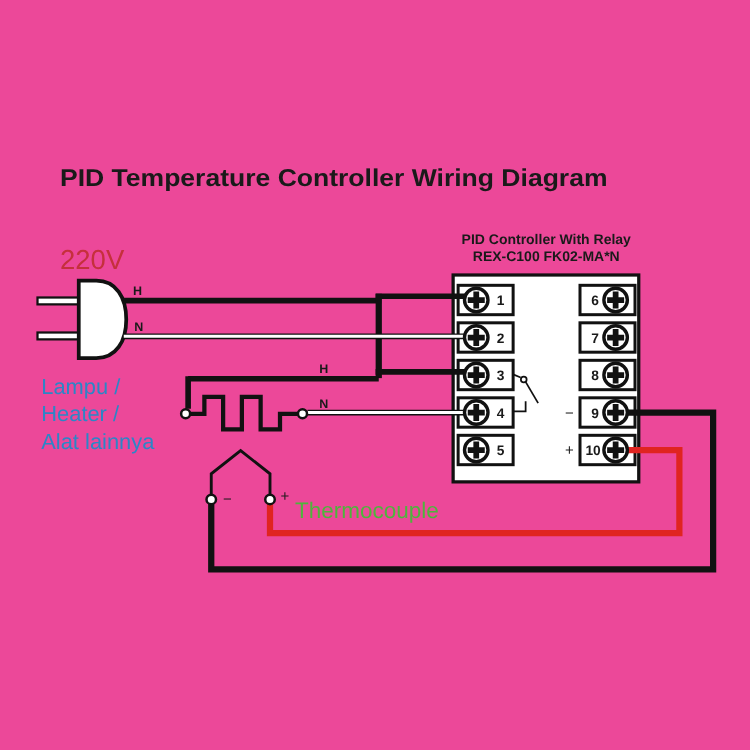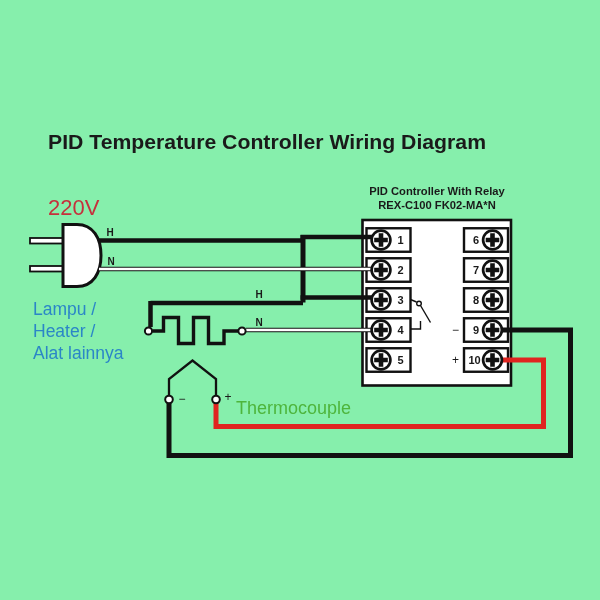--- a/index.html
+++ b/index.html
@@ -1,16 +1,16 @@
 <!DOCTYPE html>
 <html><head>
 <meta charset="utf-8">
 <style>
   html,body{margin:0;padding:0;background:#fff;}
-  .stage{position:relative;width:600px;height:600px;background:#86efac;overflow:hidden;}
+  .stage{position:relative;width:600px;height:600px;background:#ec4899;overflow:hidden;}
   svg{display:block;font-family:"Liberation Sans",sans-serif;}
   .title{font-size:19.5px;font-weight:bold;fill:#1a1a1a;}
   .v220{font-size:22px;fill:#c5303c;}
   .hn{font-size:10px;font-weight:bold;fill:#1a1a1a;text-anchor:middle;}
   .hdr{font-size:11.2px;font-weight:bold;fill:#1a1a1a;text-anchor:middle;}
   .num{font-size:11px;font-weight:bold;fill:#1a1a1a;text-anchor:middle;}
   .sign{font-size:12px;fill:#1a1a1a;text-anchor:middle;}
   .blue{font-size:17.5px;fill:#2b86c7;}
   .green{font-size:18px;fill:#4eb53c;}
   .wire{stroke:#111;fill:none;stroke-linecap:butt;}

